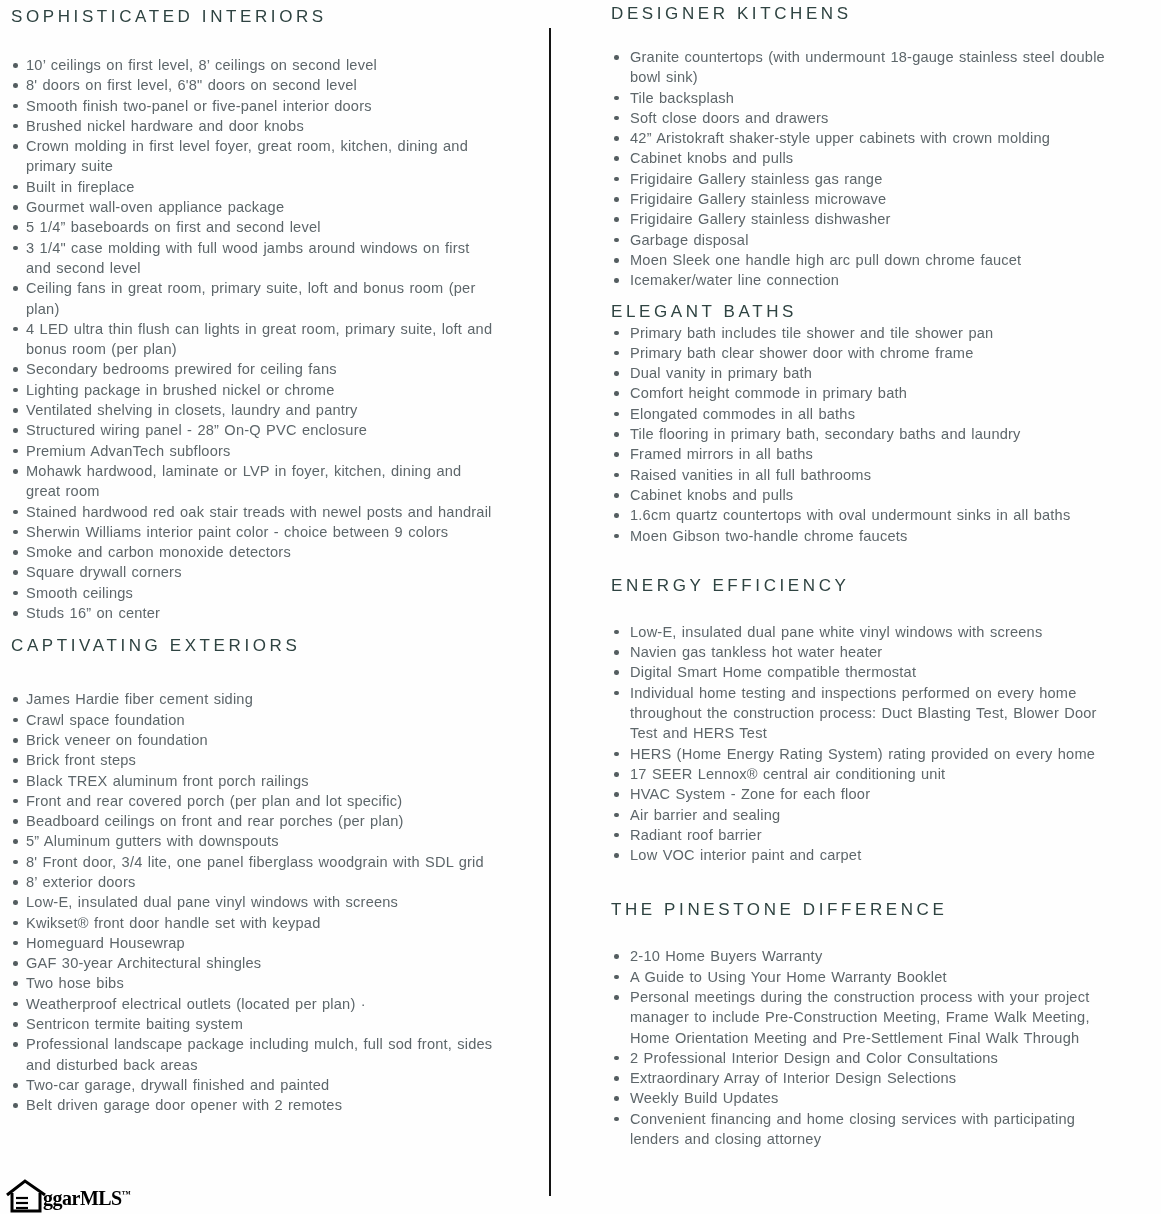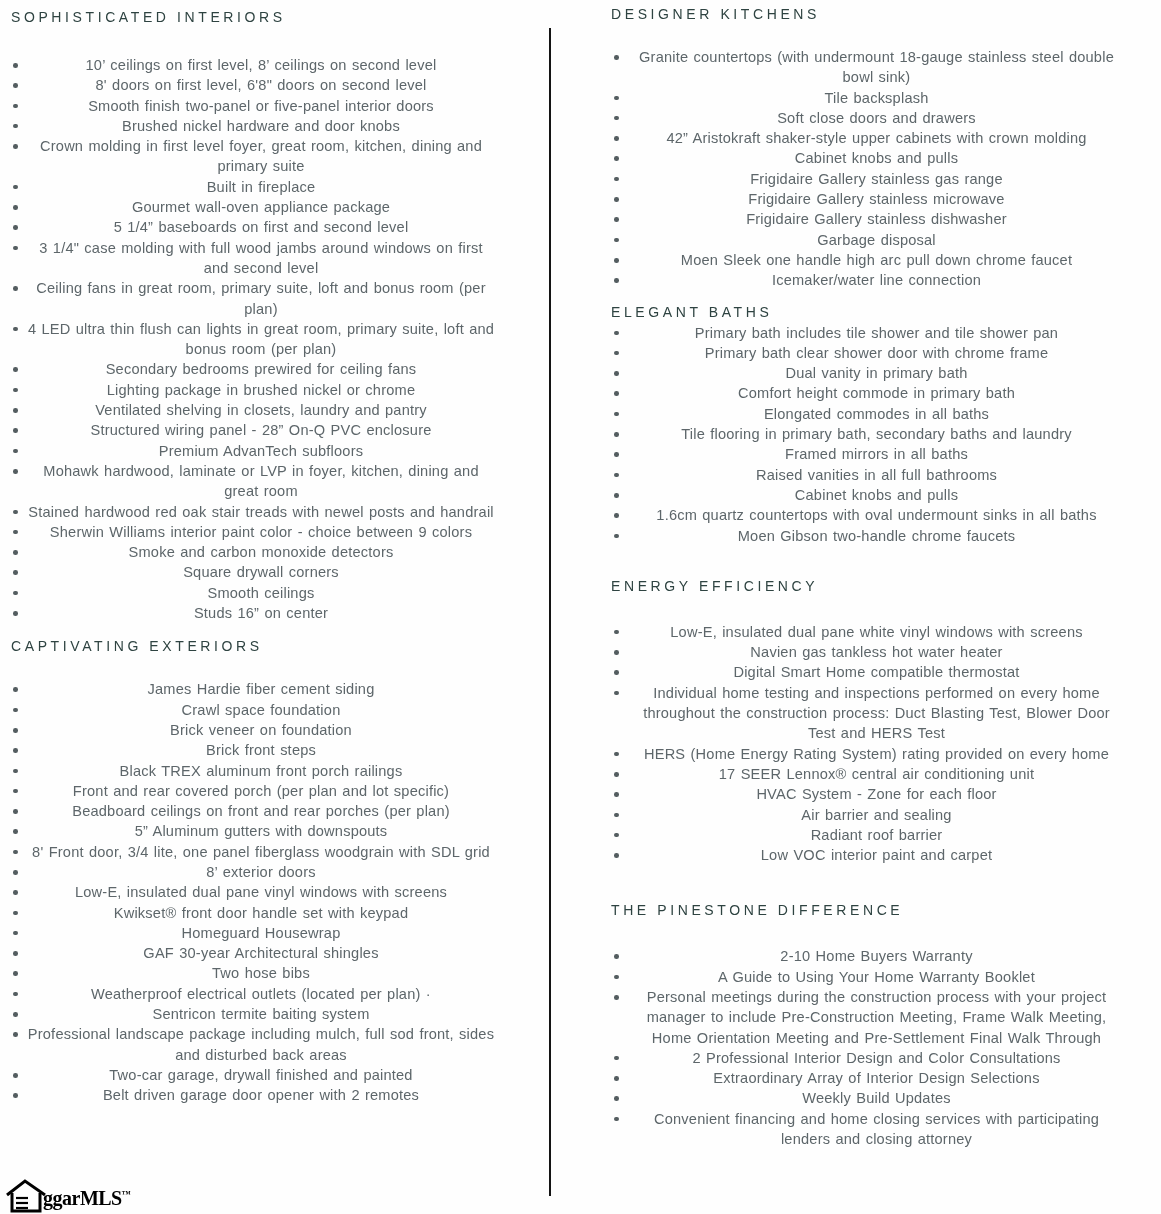--- a/index.html
+++ b/index.html
@@ -12,36 +12,36 @@
   }
   .col{position:absolute;top:0;}
   .col-left{left:10px;top:6px;width:500px;}
   .col-right{left:611px;top:3px;width:512px;}
   .divider{
     position:absolute;left:549px;top:28px;
     width:2px;height:1168px;background:#141414;
   }
   h2{
     margin:0;
-    font-size:14px;
+    font-size:17px;
     font-weight:500;
     letter-spacing:3.6px;
     color:#2e4341;
     line-height:22px;
     white-space:nowrap;
   }
   .col-left h2{margin-left:1px;}
   section.s-interiors h2{margin-bottom:27px;}
-  section.s-exteriors h2{margin-top:12px;margin-bottom:22px;}
+  section.s-exteriors h2{margin-top:12px;margin-bottom:32px;}
   section.s-kitchens h2{margin-bottom:22px;}
   section.s-baths h2{margin-top:10px;}
   section.s-energy h2{margin-top:29px;margin-bottom:25px;}
   section.s-pinestone h2{margin-top:34px;margin-bottom:25px;}
   ul{
-    margin:0;padding:0;list-style:none;text-align:center;
+    margin:0;padding:0;list-style:none;
   }
   li{
     position:relative;
     padding-left:19px;
     font-size:14.6px;
     line-height:20.3px;
     letter-spacing:0.2px;
     word-spacing:1px;
     color:#5d666a;
   }

